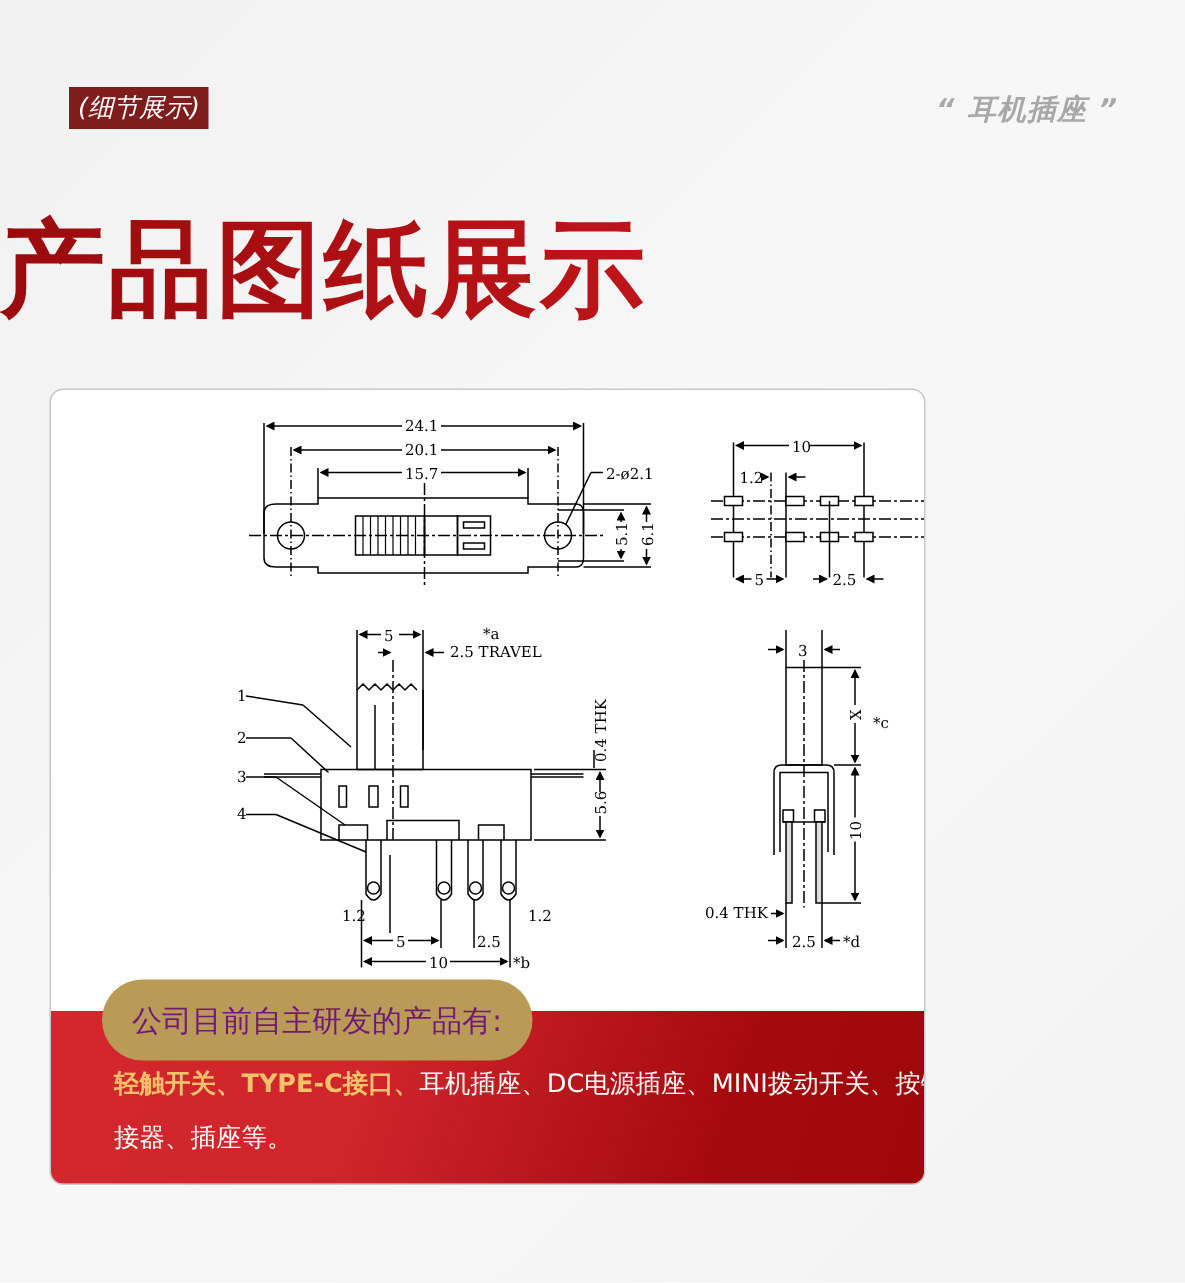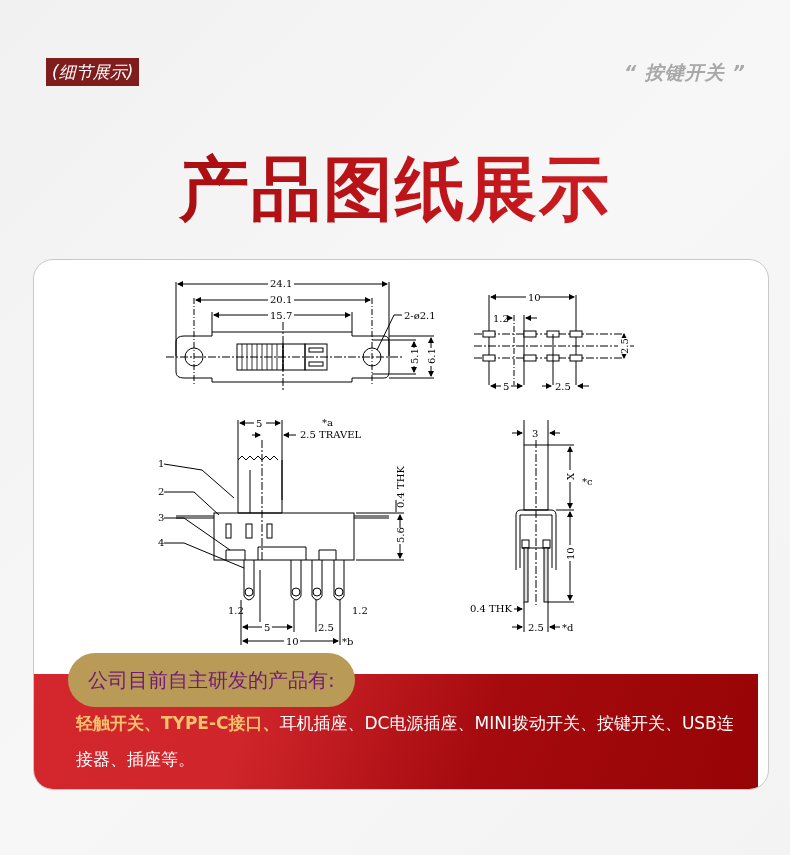--- a/index.html
+++ b/index.html
@@ -11,48 +11,48 @@
   }
   .tag {
     position:absolute; left:46px; top:58px; height:28px; padding:0 6px;
     background:#7f1d1d; color:#fff; font-size:17px; line-height:28px; font-style:italic;
   }
   .brand {
     position:absolute; left:624px; top:60px; color:#a8a8a8; font-size:19px;
     font-weight:bold; font-style:italic; letter-spacing:1px;
   }
   .title {
-    position:absolute; left:0; width:790px; top:144px; text-align:center;
+    position:absolute; left:0; width:790px; top:134px; text-align:left;
     font-size:70px; font-weight:bold; letter-spacing:2px;
     background: linear-gradient(90deg, #9a0a0c 0%, #c2161b 60%, #d3262b 100%);
     -webkit-background-clip:text; background-clip:text; color:transparent;
     line-height:90px;
   }
   .card {
-    position:absolute; left:33px; top:259px; width:736px; height:531px;
-    border:1px solid #c8c8c8; border-radius:20px; background:#fff; overflow:hidden;
+    position:absolute; left:33px; top:259px; width:584px; height:531px;
+    border:1px solid #c8c8c8; border-radius:9px; background:#fff; overflow:hidden;
   }
   .drawing { position:absolute; left:0; top:0; width:724px; height:420px; }
   .red-panel {
     position:absolute; left:0; top:414px; width:724px; height:117px;
     background: linear-gradient(110deg, #d3272d 0%, #cf252b 30%, #a50a0e 62%, #970405 100%);
   }
   .pill {
     position:absolute; left:34px; top:393px; height:54px; padding:0 20px;
     border-radius:27px; background:#b99b57; color:#701a75; font-size:20px; line-height:54px;
   }
   .products { position:absolute; left:42px; top:445px; width:660px; font-size:17px; line-height:36px; color:#fff; }
   .products .hl { color:#f5c26b; font-weight:bold; }
   svg text { font-family:"DejaVu Serif", "Liberation Serif", serif; }
 </style>
 </head>
 <body>
 
 <div class="tag">(细节展示)</div>
-<div class="brand">“ 按键开关 ”</div>
+<div class="brand">“ 耳机插座 ”</div>
 <div class="title">产品图纸展示</div>
 
 <div class="card">
   <svg class="drawing" viewBox="0 0 724 420" width="724" height="420">
     <defs>
       <marker id="ar" markerWidth="6" markerHeight="6" refX="5" refY="3" orient="auto">
           <path d="M0,0 L6,3 L0,6 z" fill="#000"></path>
         </marker>
       <marker id="al" markerWidth="6" markerHeight="6" refX="1" refY="3" orient="auto">
           <path d="M6,0 L0,3 L6,6 z" fill="#000"></path>

